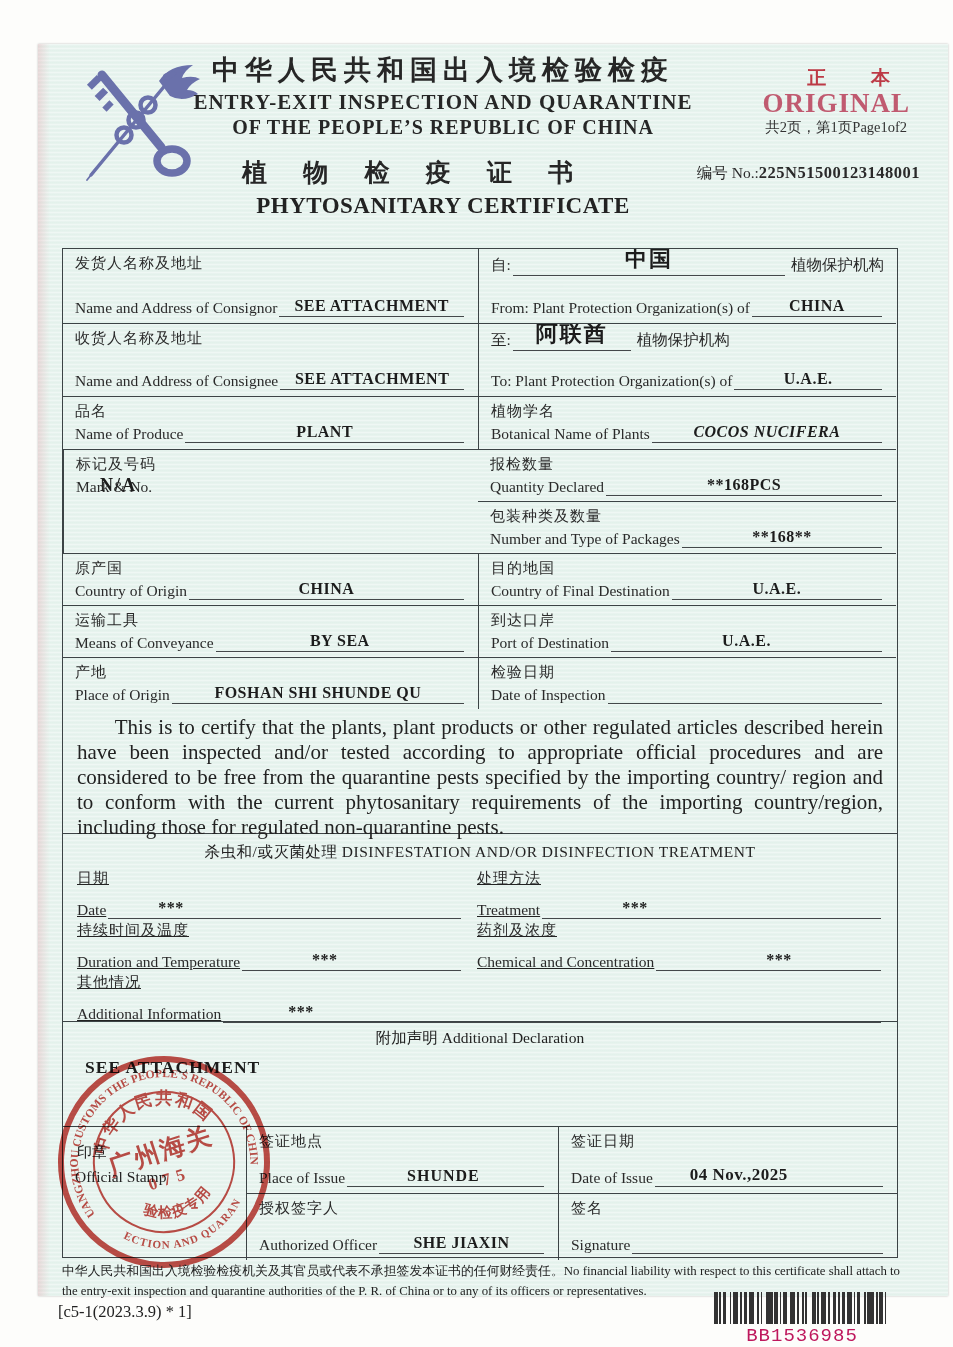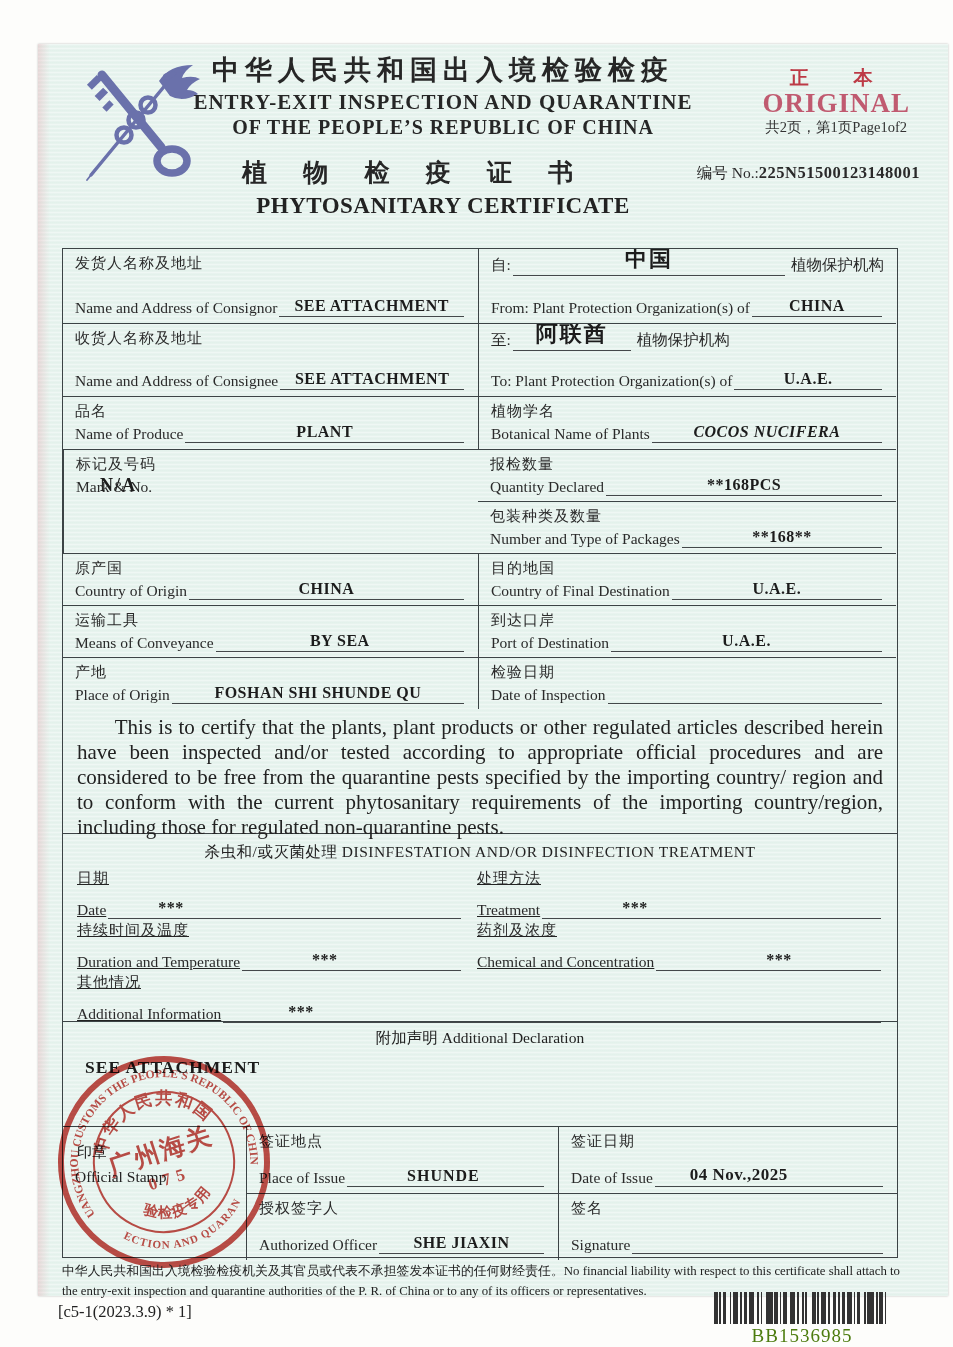--- a/index.html
+++ b/index.html
@@ -11,21 +11,21 @@
           box-shadow:0 0 2px rgba(0,0,0,.25); }
   .cert::before { content:""; position:absolute; left:0; top:0; bottom:0; width:12px;
           background:linear-gradient(90deg, rgba(228,150,160,.28), rgba(228,150,160,0)); pointer-events:none; }
 
   
   .h-abs { position:absolute; }
   .h-zh   { top:8px;  left:0; right:100px; text-align:center; font-size:27px; font-weight:700; letter-spacing:6px; color:#262626;}
   .h-en1  { top:46px; left:0; right:100px; text-align:center; font-size:21px; font-weight:700; letter-spacing:1px; color:#262626;}
   .h-en2  { top:72px; left:0; right:100px; text-align:center; font-size:20px; font-weight:700; letter-spacing:1px; color:#262626;}
   .h-orig { top:24px; right:38px; text-align:center; line-height:1.1;}
-  .orig-zh { color:#bd3a46; font-size:19px; font-weight:700; letter-spacing:20px; padding-left:10px;}
+  .orig-zh { color:#bd3a46; font-size:19px; font-weight:700; letter-spacing:20px; padding-left:10px;text-align:right;}
   .orig-en { color:#c05a70; font-size:27px; font-weight:700; font-family:"Liberation Serif",serif; letter-spacing:1px;}
   .orig-pg { color:#333; font-size:14.5px; margin-top:1px; letter-spacing:0px;}
   .h-certzh { top:112px; left:0; right:190px; text-align:center; font-size:25px; font-weight:700; letter-spacing:15px; color:#262626;padding-left:34px;}
   .h-no   { top:119px; right:28px; font-size:15.5px; color:#2a2a2a; }
   .h-no b { font-size:16.5px; letter-spacing:.5px; }
   .h-certen { top:149px; left:0; right:100px; text-align:center; font-size:23px; font-weight:700; letter-spacing:.5px; color:#222;}
   .logo { position:absolute; left:37px; top:11px; }
 
   
   .form-box { position:absolute; left:24px; top:204px; width:836px; height:1010px;
@@ -77,21 +77,21 @@
 
   .stamp-svg { position:absolute; left:14px; top:1006px; transform:rotate(-18deg);
                opacity:.9; mix-blend-mode:multiply; pointer-events:none; }
 
   
   .disclaim { position:absolute; left:24px; top:1218px; width:838px; font-size:12.8px;
               line-height:19.5px; text-align:justify; color:#222; }
   .form-code { position:absolute; left:58px; top:1302px; font-size:16.5px; color:#222; }
   .bc-wrap { position:absolute; left:710px; top:1292px; width:184px; text-align:center; }
   .barcode { display:flex; height:32px; justify-content:center; }
-  .bc-num { font-family:Liberation Serif, serif; font-size:19px; color:#4d7c0f; letter-spacing:1px; margin-top:1px;}
+  .bc-num { font-family:Liberation Mono, monospace; font-size:19px; color:#be185d; letter-spacing:1px; margin-top:1px;}
 </style>
 </head>
 <body>
 
 <div class="page">
   <div class="cert">
 
     <svg class="logo" width="128" height="142" viewBox="0 0 128 142">
       <g stroke="#6a71ab" fill="none" stroke-linecap="round">
         <line x1="16" y1="120" x2="92" y2="28" stroke-width="3.5"></line>

